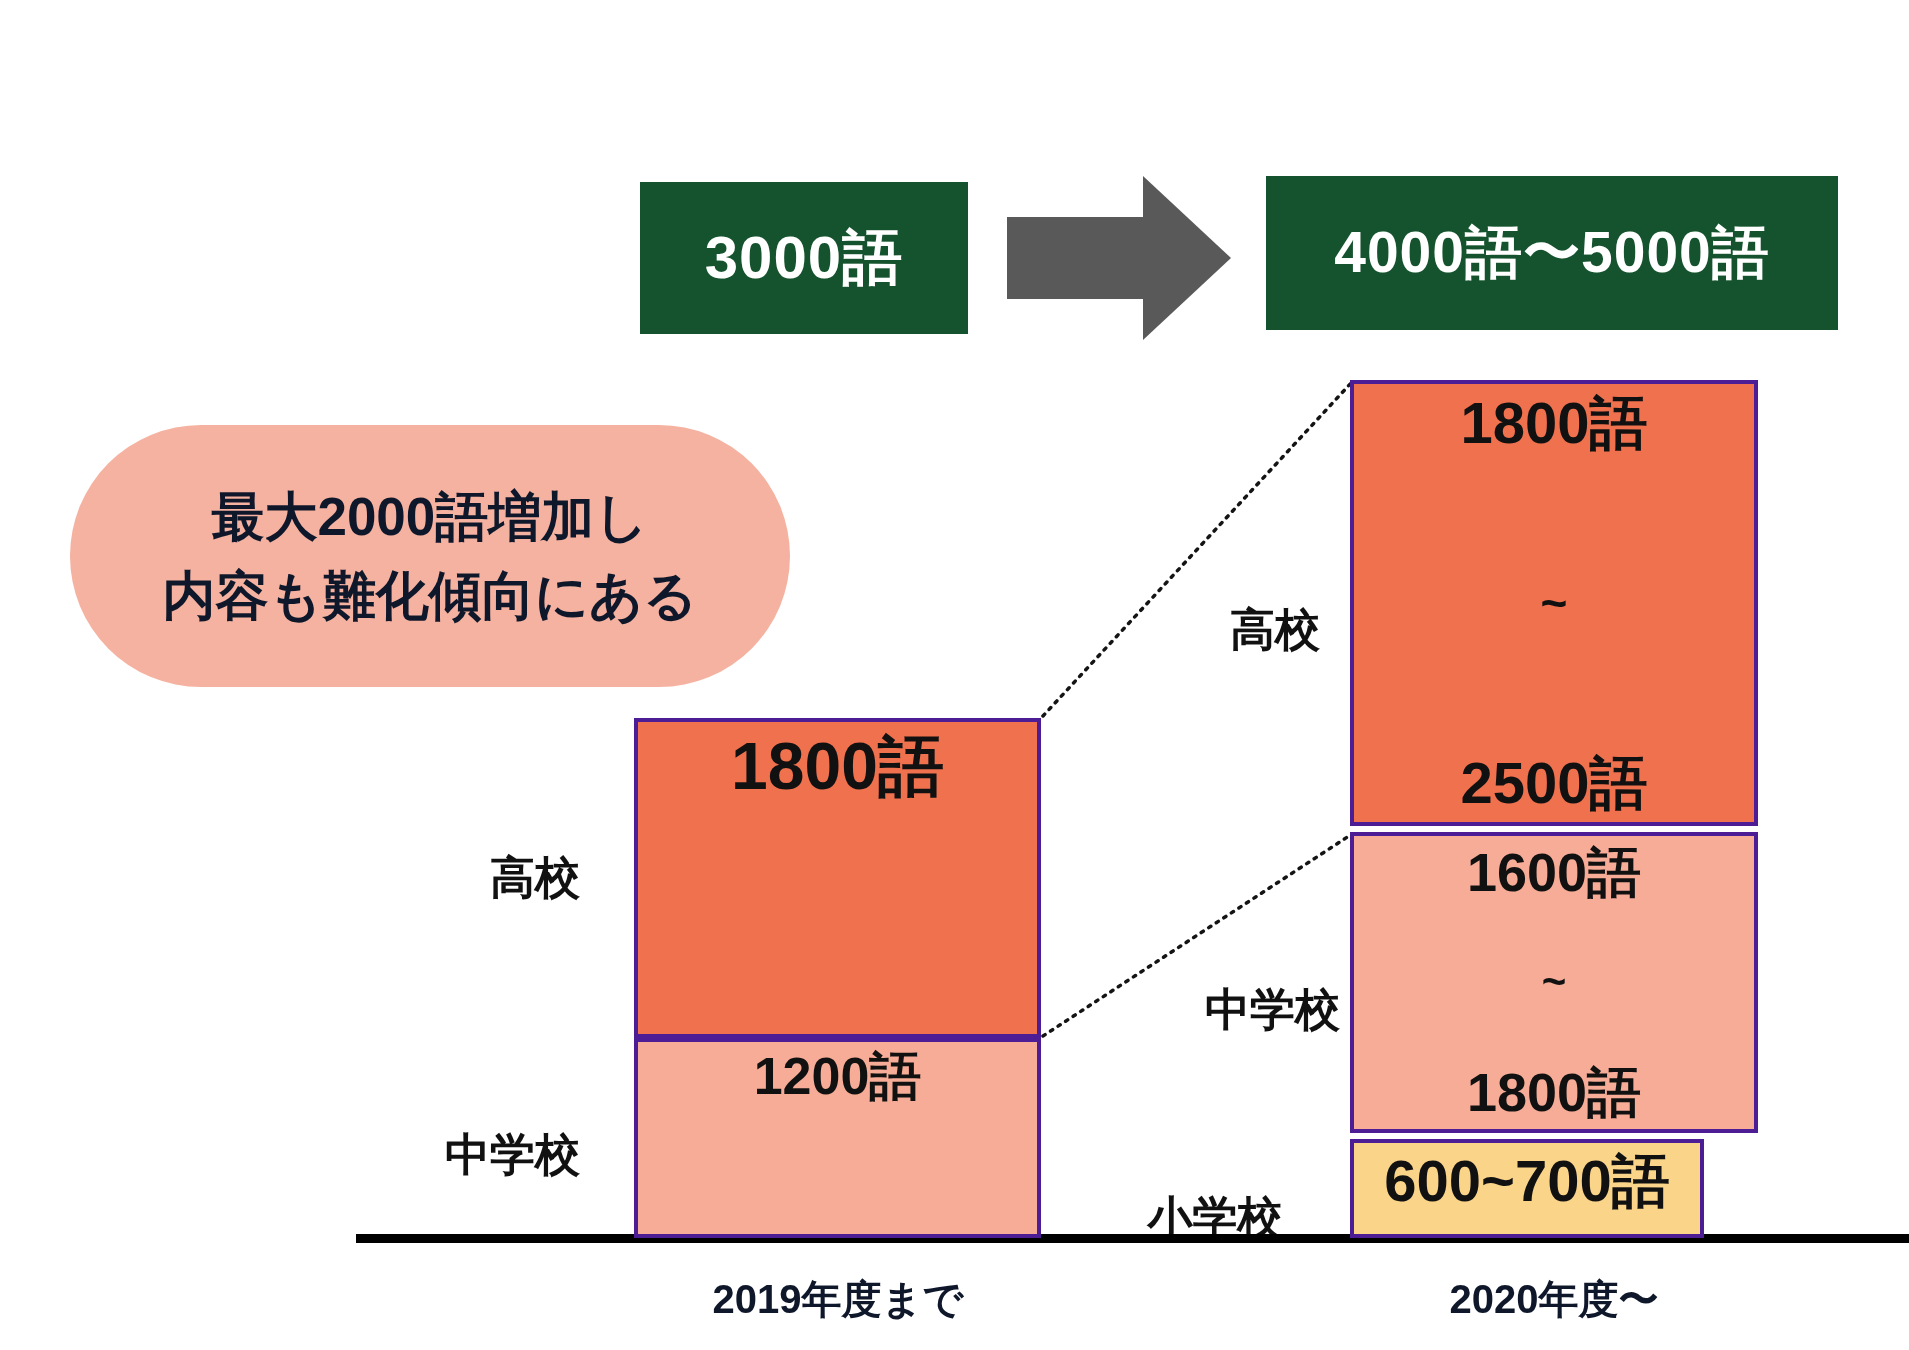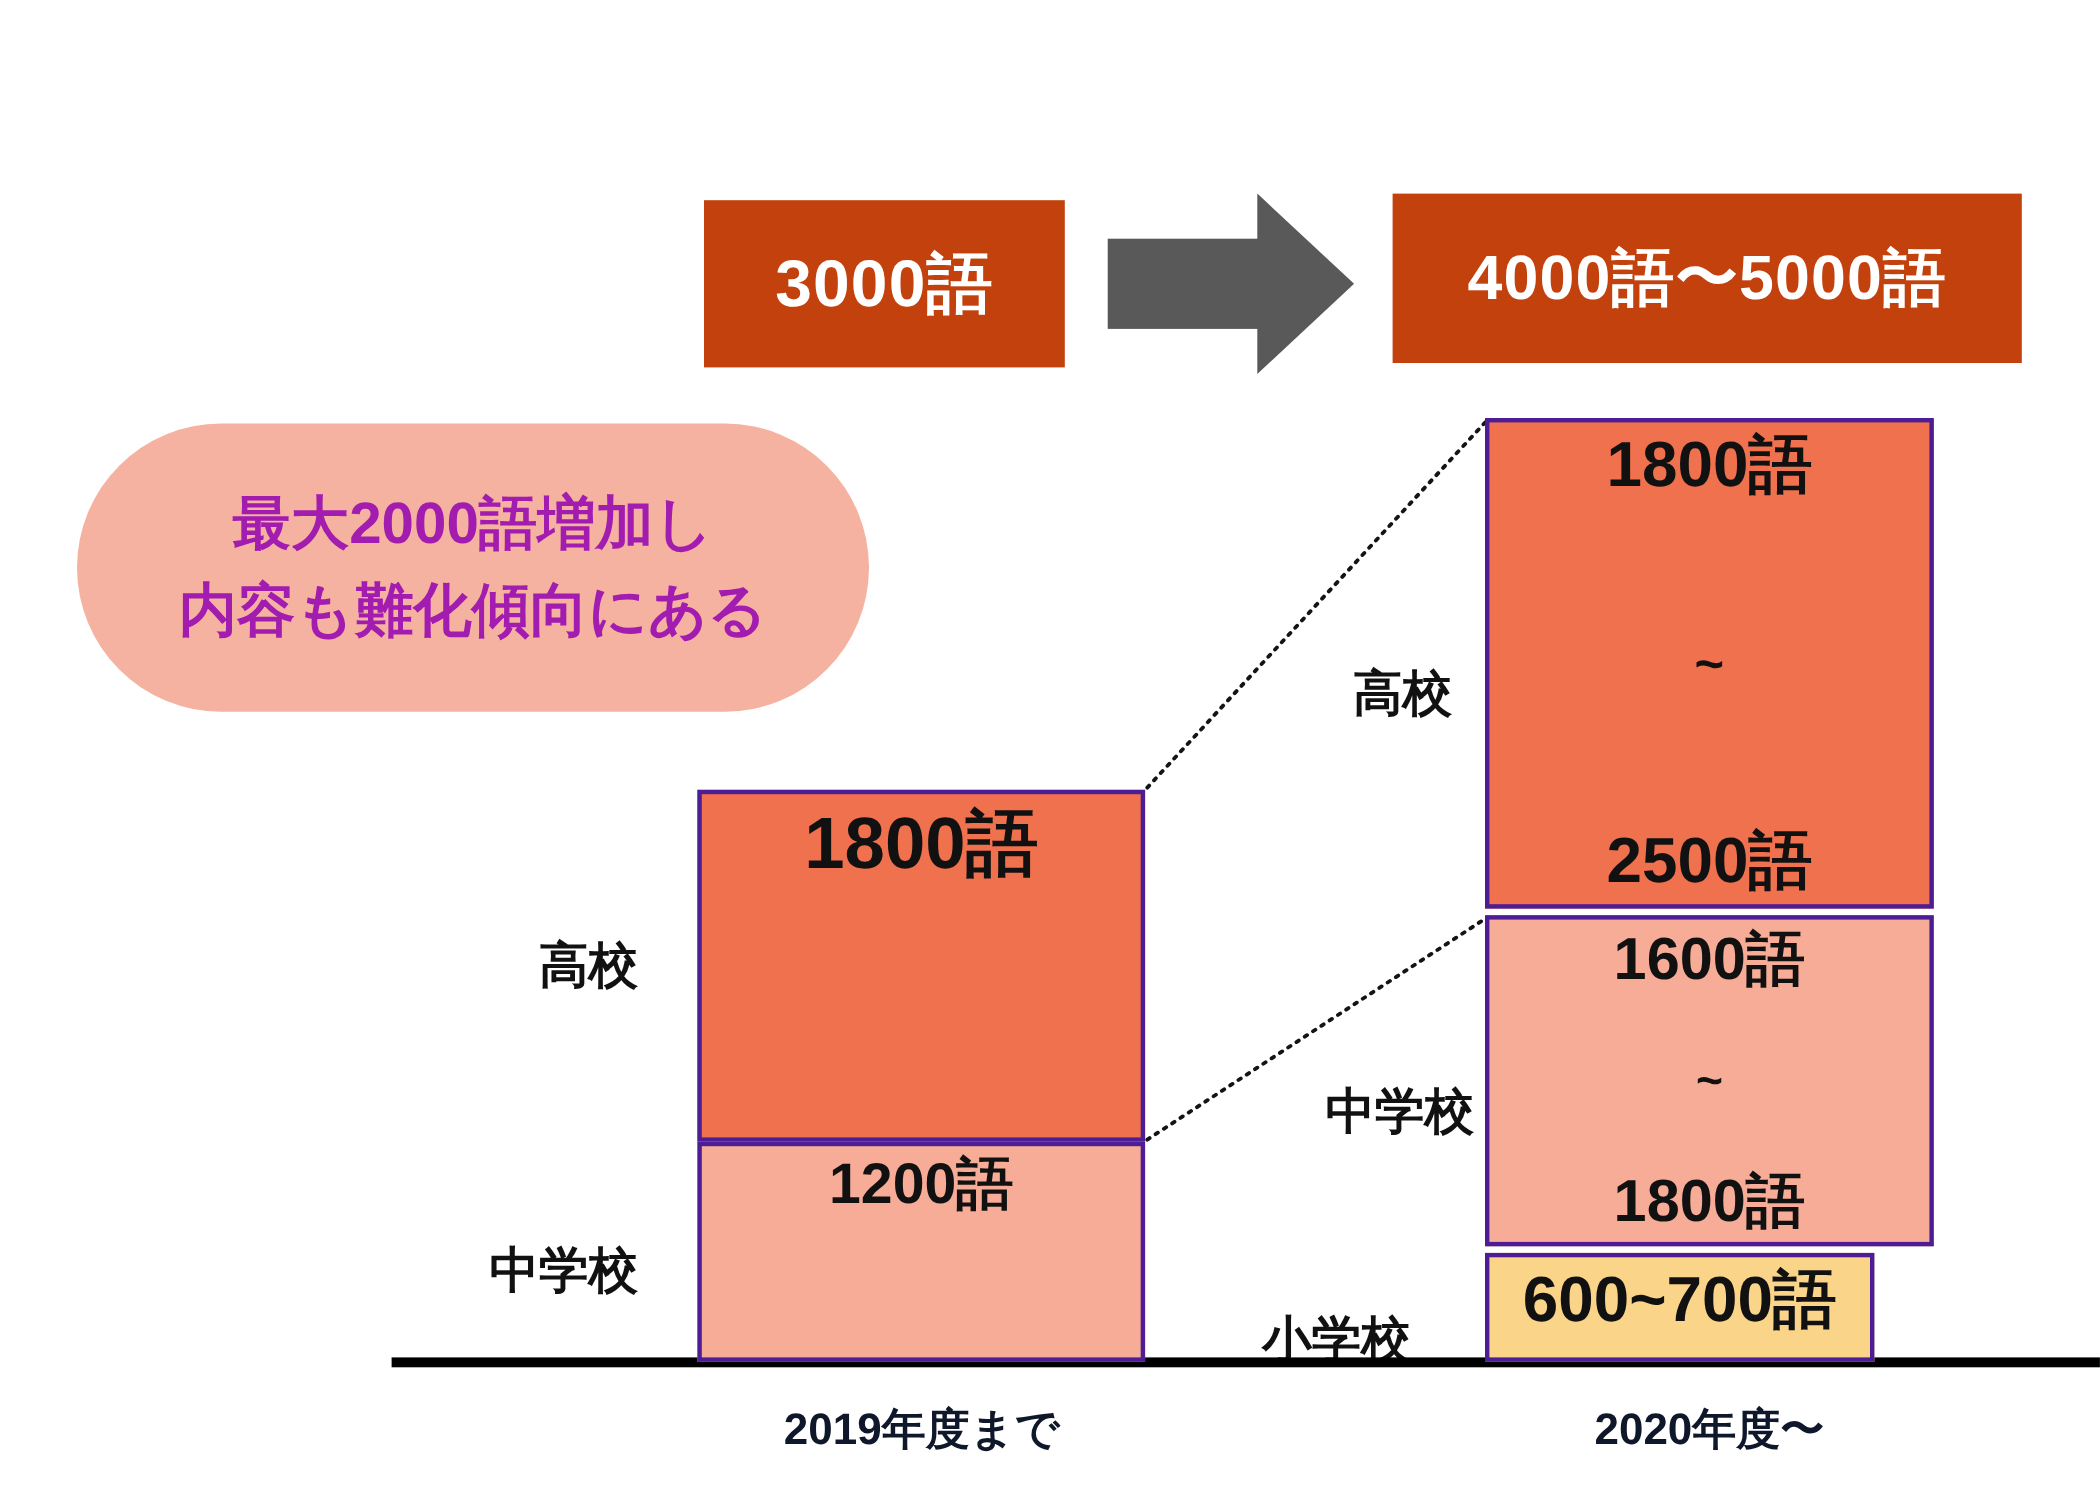--- a/index.html
+++ b/index.html
@@ -3,28 +3,28 @@
 <meta charset="utf-8">
 <style>
   html,body{margin:0;padding:0;background:#fff;}
   .canvas{
     position:relative;width:1909px;height:1350px;background:#ffffff;
     font-family:"Liberation Sans","DejaVu Sans",sans-serif;
     overflow:hidden;color:#141414;
   }
   .abs{position:absolute;}
   .summary-box{
-    background:#c2410c;color:#ffffff;font-weight:bold;
+    background:#14532d;color:#ffffff;font-weight:bold;
     display:flex;align-items:center;justify-content:center;
     letter-spacing:1px;
   }
   .callout{
     background:#F5B2A0;border-radius:135px;
     display:flex;flex-direction:column;align-items:center;justify-content:center;
-    font-weight:bold;font-size:53px;line-height:1.5;color:#a21caf;
+    font-weight:bold;font-size:53px;line-height:1.5;color:#0f172a;margin-top:40px;
   }
   .bar-seg{
     border:4px solid #4c1d95;box-sizing:border-box;
     display:flex;flex-direction:column;align-items:center;justify-content:space-between;
     font-weight:bold;color:#111;text-align:center;z-index:2;
   }
   .seg-orange{background:#F0714E;}
   .seg-pink{background:#F6AC96;}
   .seg-yellow{background:#FAD489;}
   .side-label{

